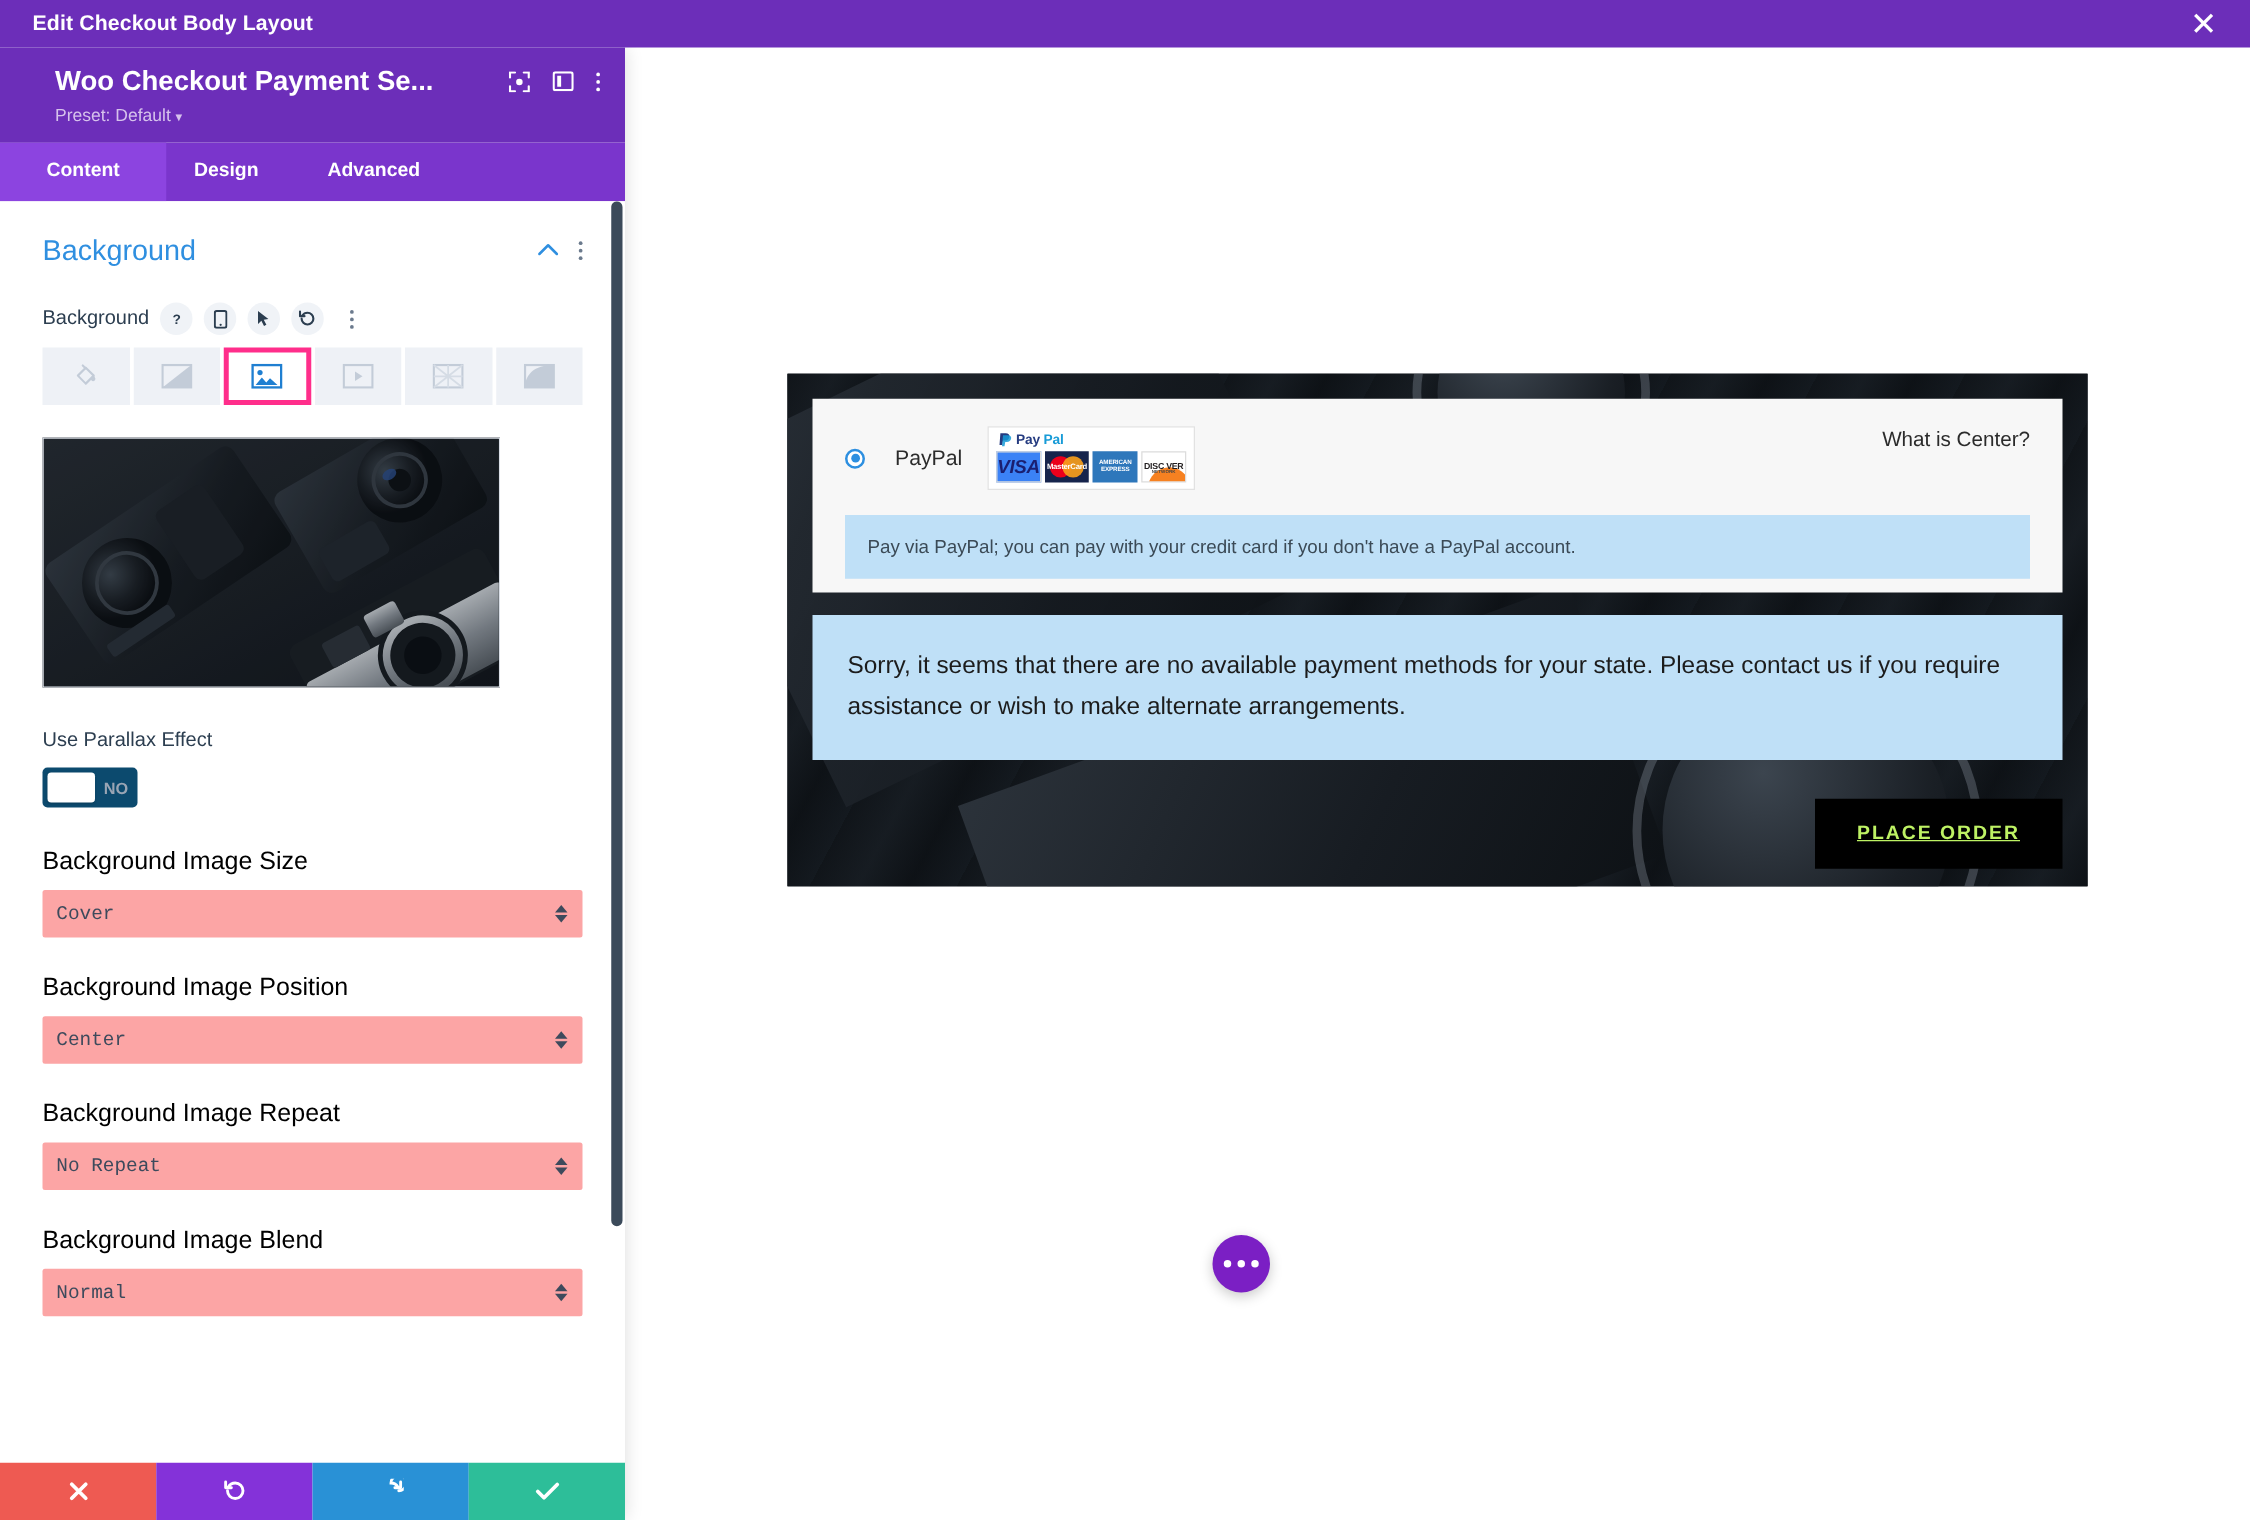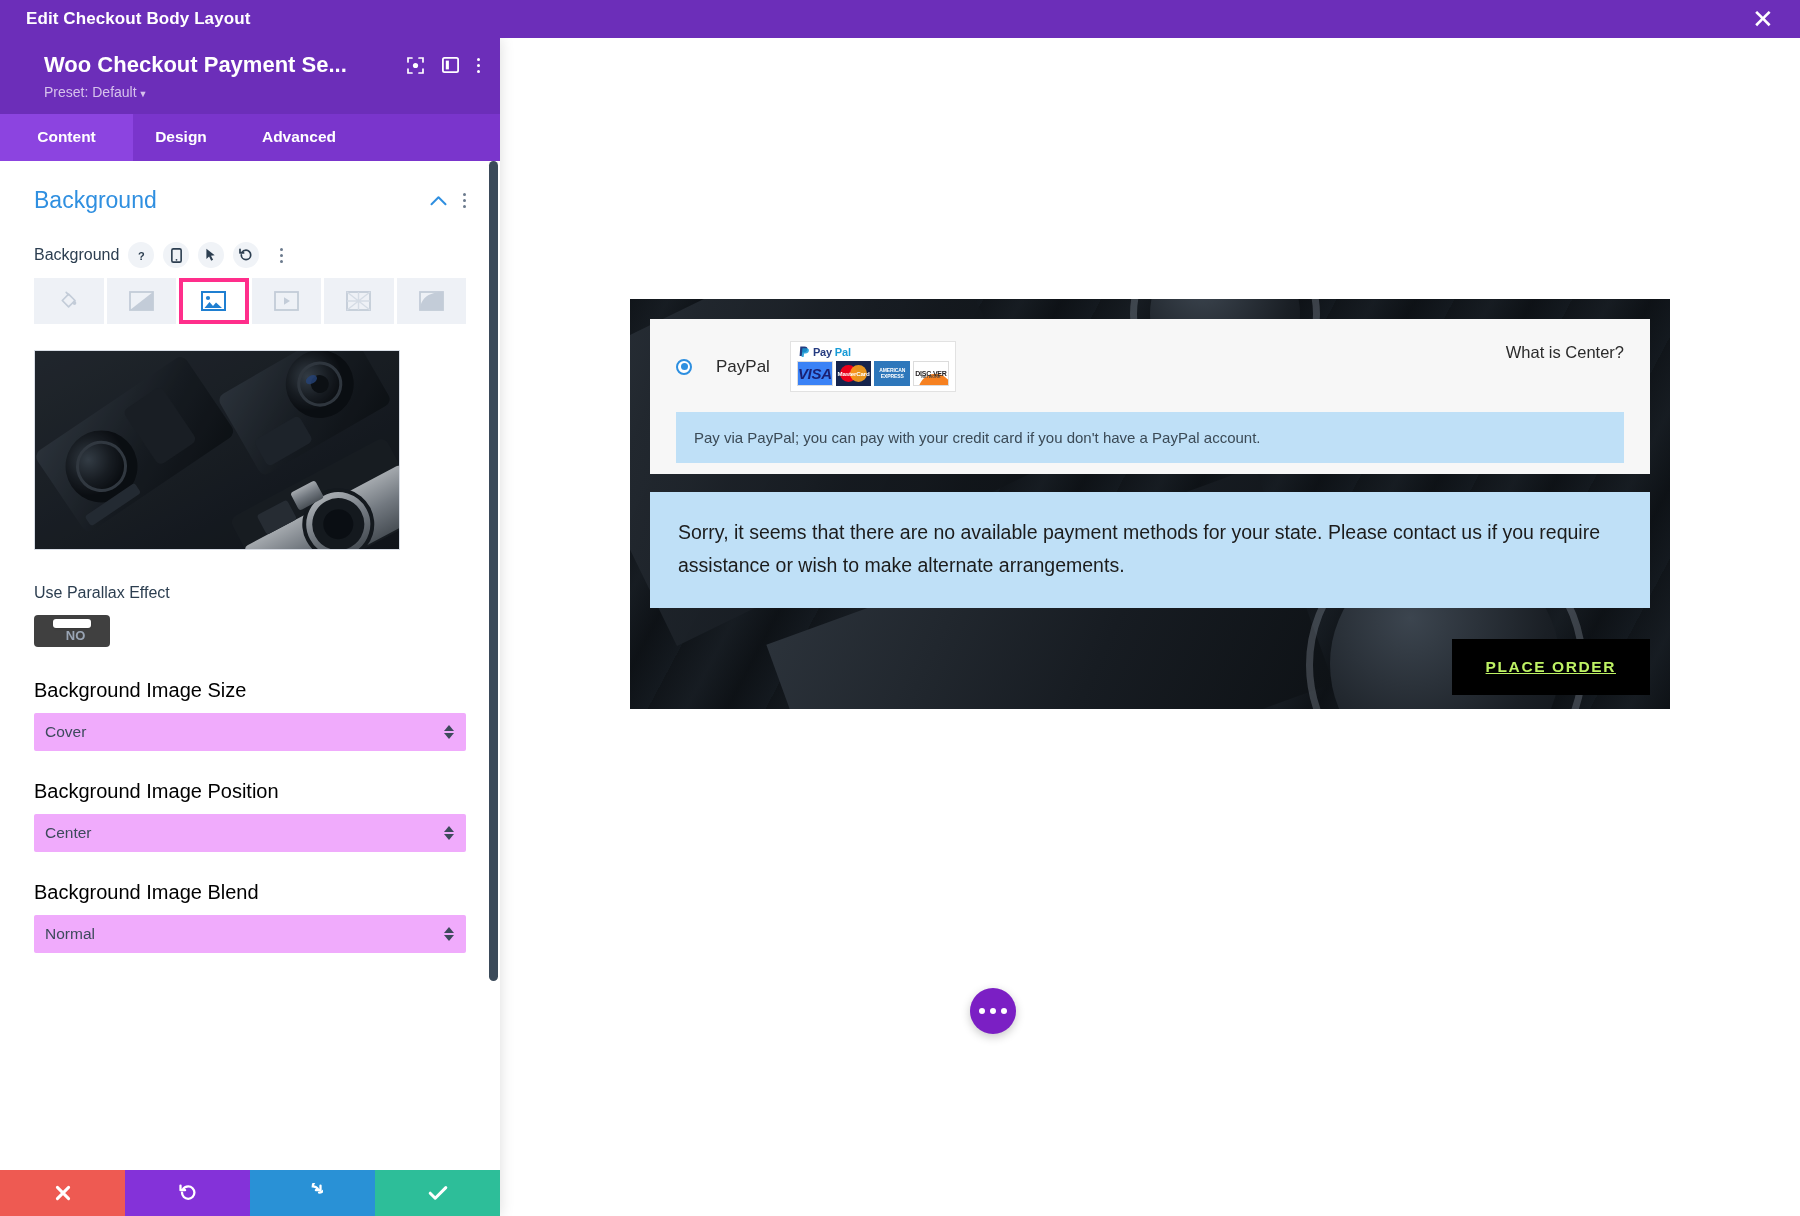--- a/index.html
+++ b/index.html
@@ -148,38 +148,38 @@
     width: 366px; height: 200px;
     border: 1px solid #d9dee6;
     background: #14181c;
     position: relative; overflow: hidden;
     margin-bottom: 34px;
   }
 
   .toggle-label { font-size: 16px; color: #2c3e50; margin-bottom: 12px; }
   .toggle-wrap {
     display: inline-flex; align-items: center;
-    background: #404040; border-radius: 4px;
+    background: #0c4a6e; border-radius: 4px;
     padding: 4px; width: 76px; height: 32px;
     margin-bottom: 32px;
-    flex-direction: column;
   }
   .toggle-knob {
     width: 38px; height: 24px; background: #ffffff;
     border-radius: 3px; box-shadow: 0 1px 2px rgba(0,0,0,.16);
   }
   .toggle-text { font-size: 13px; color: #9aa5b4; font-weight: bold; margin-left: 7px; }
 
   .form-group { margin-bottom: 29px; }
   .form-label { font-size: 20px; color: #000000; margin-bottom: 11px; }
   .select-box {
-    height: 38px; background: #f0abfc;
+    height: 38px; background: #fca5a5;
     display: flex; align-items: center;
     padding: 0 12px 0 11px; cursor: pointer;
     border-radius: 2px;
+    font-family: Liberation Mono, monospace;
   }
   .select-value { font-size: 15.5px; color: #3d4a5c; }
   .select-arrows {
     margin-left: auto; display: flex; flex-direction: column;
     gap: 2px; align-items: center;
   }
   .arr-u, .arr-d { width: 0; height: 0; border-left: 5px solid transparent; border-right: 5px solid transparent; }
   .arr-u { border-bottom: 6px solid #3d4a5c; }
   .arr-d { border-top: 6px solid #3d4a5c; }
 
@@ -540,20 +540,30 @@
         <div class="form-label">Background Image Position</div>
         <div class="select-box">
           <span class="select-value">Center</span>
           <span class="select-arrows">
               <i class="arr-u"></i>
               <i class="arr-d"></i>
             </span>
         </div>
       </div>
 
+      <div class="form-group">
+        <div class="form-label">Background Image Repeat</div>
+        <div class="select-box">
+          <span class="select-value">No Repeat</span>
+          <span class="select-arrows">
+              <i class="arr-u"></i>
+              <i class="arr-d"></i>
+            </span>
+        </div>
+      </div>
 
       <div class="form-group">
         <div class="form-label">Background Image Blend</div>
         <div class="select-box">
           <span class="select-value">Normal</span>
           <span class="select-arrows">
               <i class="arr-u"></i>
               <i class="arr-d"></i>
             </span>
         </div>

